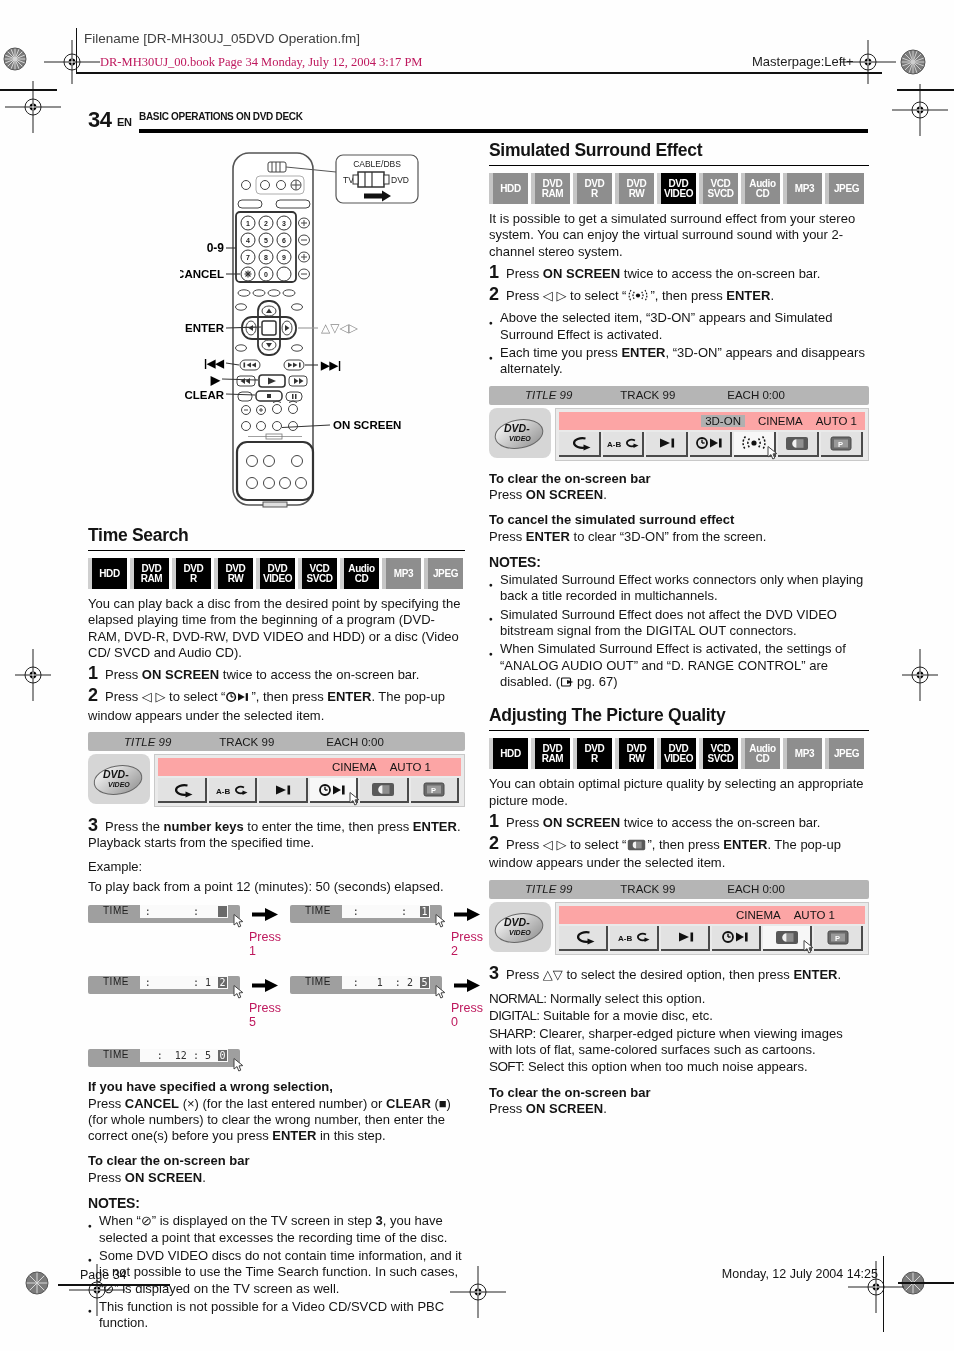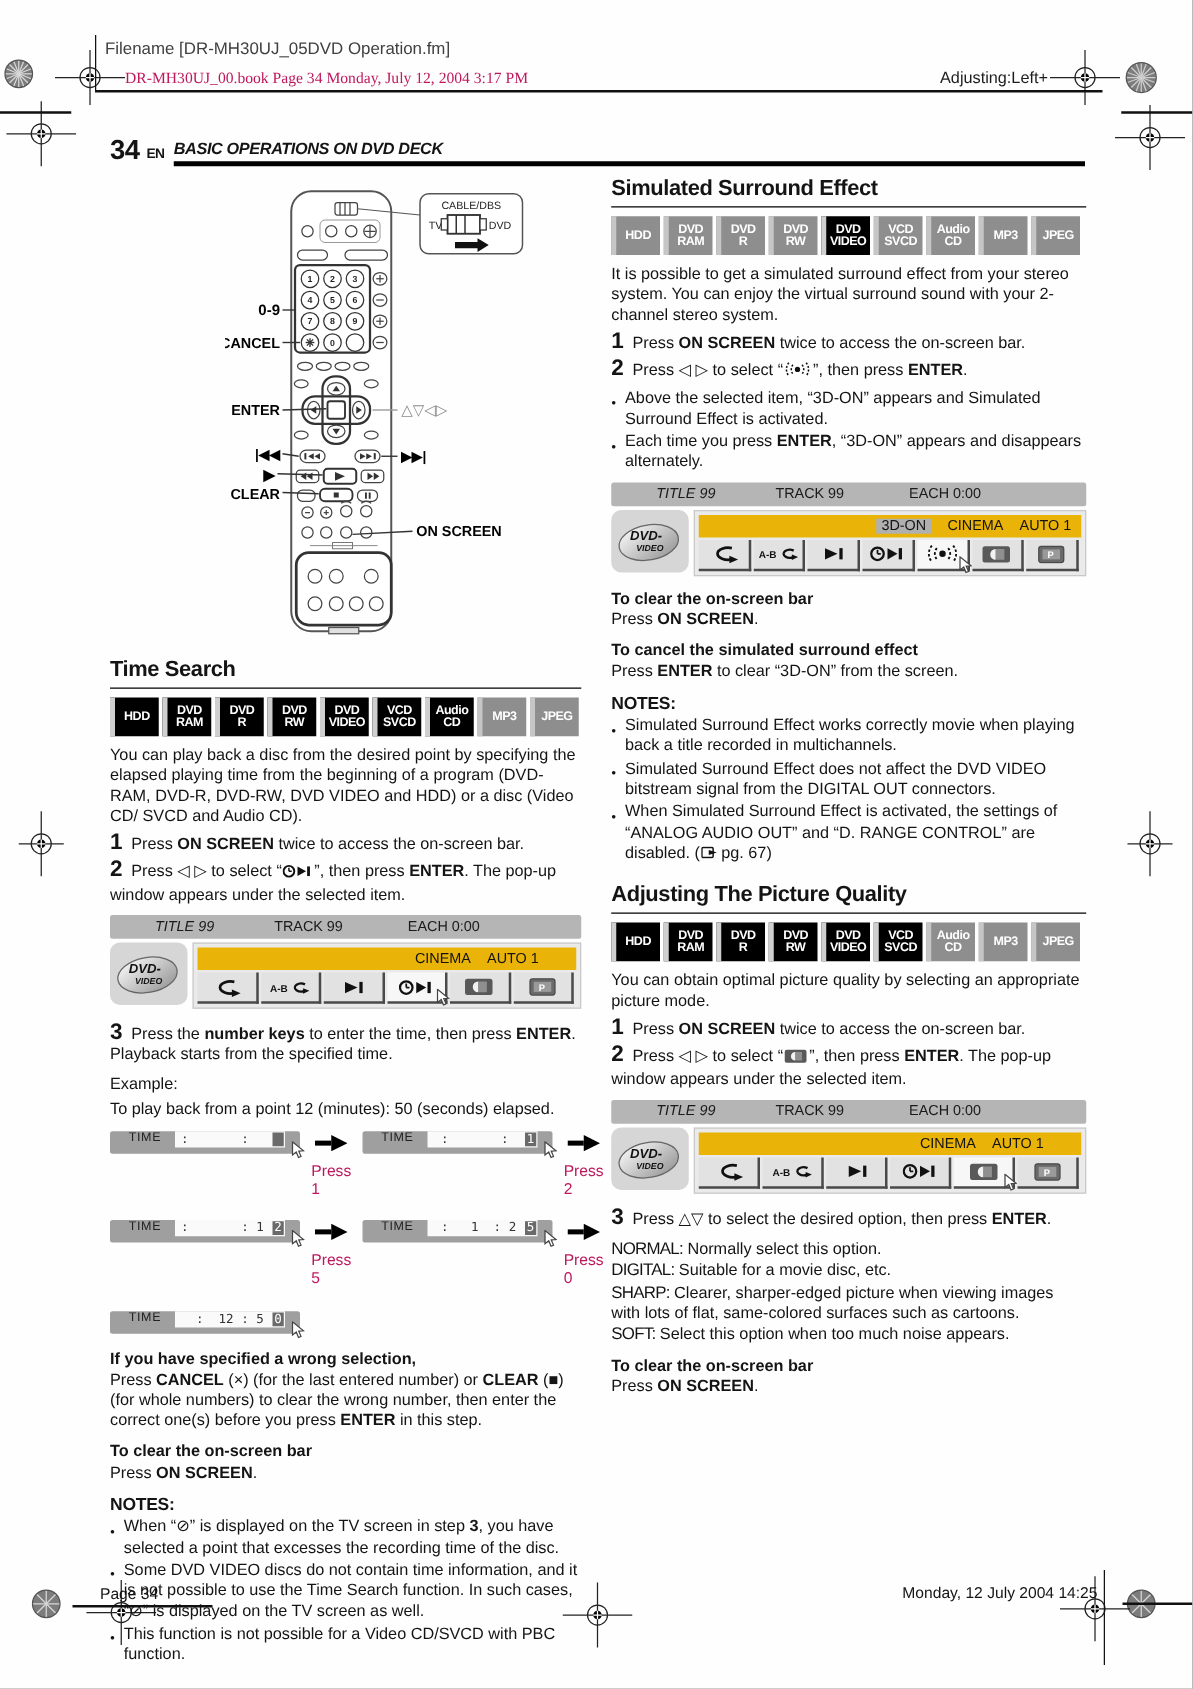--- a/index.html
+++ b/index.html
@@ -10,21 +10,21 @@
   .mark{position:absolute;pointer-events:none;}
   .hline{position:absolute;background:#111;height:1.5px;}
   .vline{position:absolute;background:#111;width:1.2px;}
 
   
   .filename{position:absolute;left:84px;top:31px;font-size:13.5px;color:#404040;}
   .bookline{position:absolute;left:100px;top:55px;font-size:12.5px;font-family:"Liberation Serif",serif;color:#be185d;}
   .masterpage{position:absolute;left:752px;top:54px;font-size:13px;color:#1c1c1c;}
   .pagenum{position:absolute;left:88px;top:107px;font-size:22px;font-weight:bold;letter-spacing:-0.5px;}
   .pagenum small{font-size:11px;font-weight:bold;vertical-align:1px;}
-  .chapter{position:absolute;left:139px;top:111px;font-size:13px;font-weight:bold;font-style:italic;letter-spacing:-0.3px;}
+  .chapter{position:absolute;left:139px;top:111px;font-size:10px;font-weight:bold;letter-spacing:-0.3px;}
   .chapter-rule{position:absolute;left:139px;top:129px;width:729px;height:4px;background:#000;}
 
   
   .col-left{position:absolute;left:88px;top:145px;width:377px;}
   .col-right{position:absolute;left:489px;top:140px;width:380px;}
 
   .sec-h{font-size:17.5px;font-weight:bold;letter-spacing:-0.3px;border-bottom:1.3px solid #000;
          padding-bottom:4px;margin:0 0 7px 0;}
   p{margin:0 0 4px 0;font-size:13px;line-height:16.3px;}
   .step{margin:3px 0 4px 0;}
@@ -47,21 +47,21 @@
   
   .osd{margin:8px 0 10px 0;}
   .osd-top{height:19px;background:#b5b5b5;border-radius:2px;display:flex;align-items:center;
            font-size:11.5px;color:#1a1a1a;}
   .osd-top span:nth-child(1){margin-left:36px;font-style:italic;}
   .osd-top span:nth-child(2){margin-left:48px;}
   .osd-top span:nth-child(3){margin-left:52px;}
   .osd-main{display:flex;margin-top:3px;}
   .osd-disc{width:62px;height:50px;background:#d6d6d6;border-radius:8px;flex:none;}
   .osd-panel{flex:1;margin-left:4px;background:#eaeaea;border:1px solid #c9c9c9;}
-  .osd-status{height:18px;background:#eab308;margin:3px 3px 0 3px;display:flex;align-items:center;
+  .osd-status{height:18px;background:#fca5a5;margin:3px 3px 0 3px;display:flex;align-items:center;
               justify-content:flex-end;font-size:11.5px;gap:13px;padding-right:30px;}
   .osd-status.with3d{padding-right:8px;}
   .threed{background:#b0b0b0;padding:0 4px;}
   .osd-icons{display:flex;margin:2px 3px 3px 3px;}
   .osd-ico{flex:1;height:23px;margin-right:2px;background:#e2e2e2;border-right:2px solid #4a4a4a;
            border-bottom:2px solid #4a4a4a;display:flex;align-items:center;justify-content:center;position:relative;}
   .osd-ico.sel{background:#f7f7f7;}
   .cursor{position:absolute;right:-4px;bottom:-9px;}
 
   
@@ -242,21 +242,21 @@
 
   <div class="hline" style="left:0;top:89px;width:57px;"></div>
   <div class="hline" style="left:897px;top:89px;width:57px;"></div>
   <div class="hline" style="left:58px;top:1284px;width:112px;"></div>
   <div class="hline" style="left:898px;top:1282px;width:56px;"></div>
   <div class="vline" style="left:883px;top:1256px;height:76px;"></div>
 
   <div class="vline" style="left:76px;top:28px;height:45px;"></div>
   <div class="filename">Filename [DR-MH30UJ_05DVD Operation.fm]</div>
   <div class="bookline">DR-MH30UJ_00.book  Page 34  Monday, July 12, 2004  3:17 PM</div>
-  <div class="masterpage">Adjusting:Left+</div>
+  <div class="masterpage">Masterpage:Left+</div>
   <div class="hline" style="left:76px;top:72px;width:806px;"></div>
 
   <div class="pagenum"><span>34</span> <small>EN</small></div>
   <div class="chapter">BASIC OPERATIONS ON DVD DECK</div>
   <div class="chapter-rule"></div>
 
   <div class="col-left">
 
     <div style="position:relative;height:380px;">
       <svg style="position:absolute;left:92px;top:0" width="290" height="378" viewBox="0 0 290 378">
@@ -829,21 +829,21 @@
         </div>
       </div>
     </div>
 
     <p class="subhead">To clear the on-screen bar</p>
     <p><span>Press </span><b>ON SCREEN</b><span>.</span></p>
     <p class="subhead">To cancel the simulated surround effect</p>
     <p><span>Press </span><b>ENTER</b><span> to clear “3D-ON” from the screen.</span></p>
 
     <p class="notes-h">NOTES:</p>
-    <p class="bullet">Simulated Surround Effect works correctly movie when playing back a title recorded in multichannels.</p>
+    <p class="bullet">Simulated Surround Effect works connectors only when playing back a title recorded in multichannels.</p>
     <p class="bullet">Simulated Surround Effect does not affect the DVD VIDEO bitstream signal from the DIGITAL OUT connectors.</p>
     <p class="bullet"><span>When Simulated Surround Effect is activated, the settings of “ANALOG AUDIO OUT” and “D. RANGE CONTROL” are disabled. (</span><span class="pgref"><svg width="13" height="10" viewBox="0 0 13 10">
             <rect x="0.5" y="1" width="9" height="8" rx="1" fill="none" stroke="#111" stroke-width="1.2"></rect>
             <polygon points="6,3 12.5,5 6,7" fill="#111"></polygon>
           </svg></span><span style="padding-left:2px">pg. 67</span><span>)</span></p>
 
     <h2 class="sec-h" style="margin-top:14px">Adjusting The Picture Quality</h2>
 
     <div class="fmts">
       <div class="fmt on">

